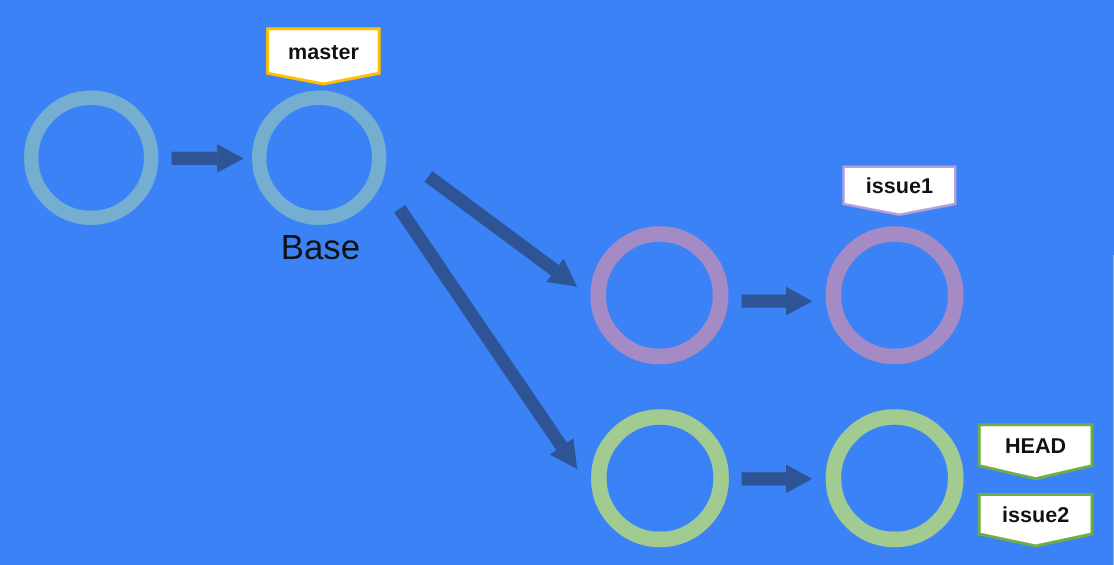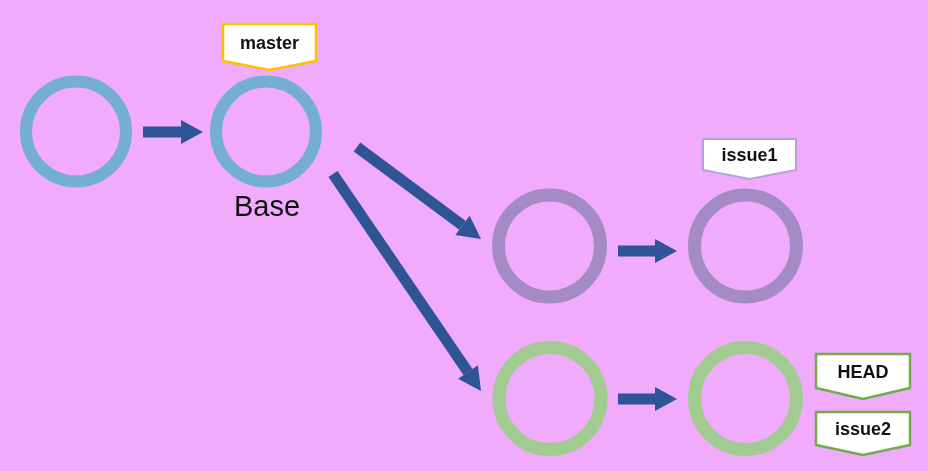--- a/index.html
+++ b/index.html
@@ -1,20 +1,20 @@
 <!DOCTYPE html>
 <html><head>
 <meta charset="utf-8">
 <style>
   html, body { margin: 0; padding: 0; }
   .stage {
     position: relative;
     width: 928px;
     height: 471px;
-    background: #f0abfc;
+    background: #3b82f6;
     overflow: hidden;
     font-family: "Liberation Sans", sans-serif;
   }
   svg { display: block; }
   .tag-label {
     font-family: "Liberation Sans", sans-serif;
     font-size: 18px;
     font-weight: bold;
     fill: #111111;
   }

